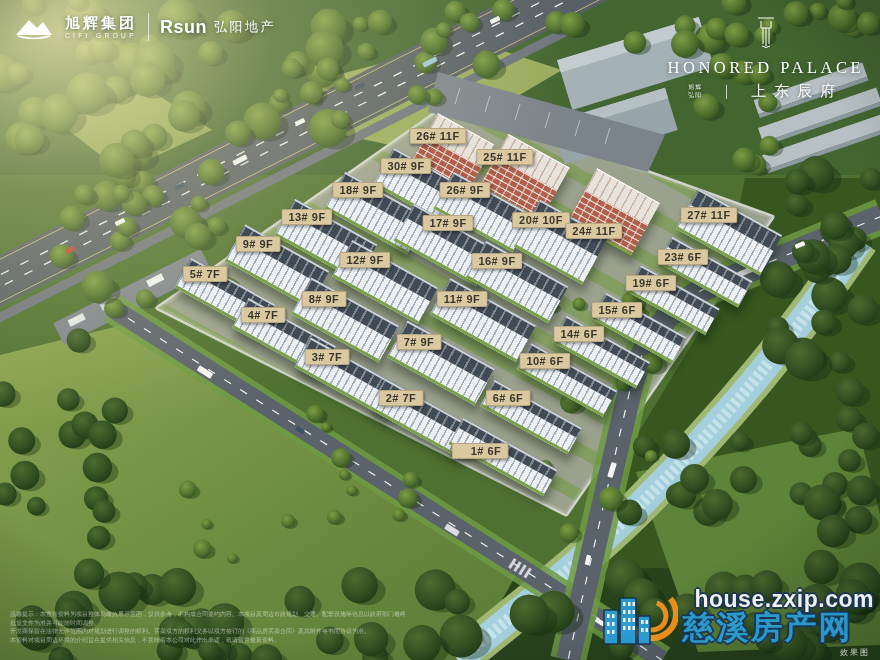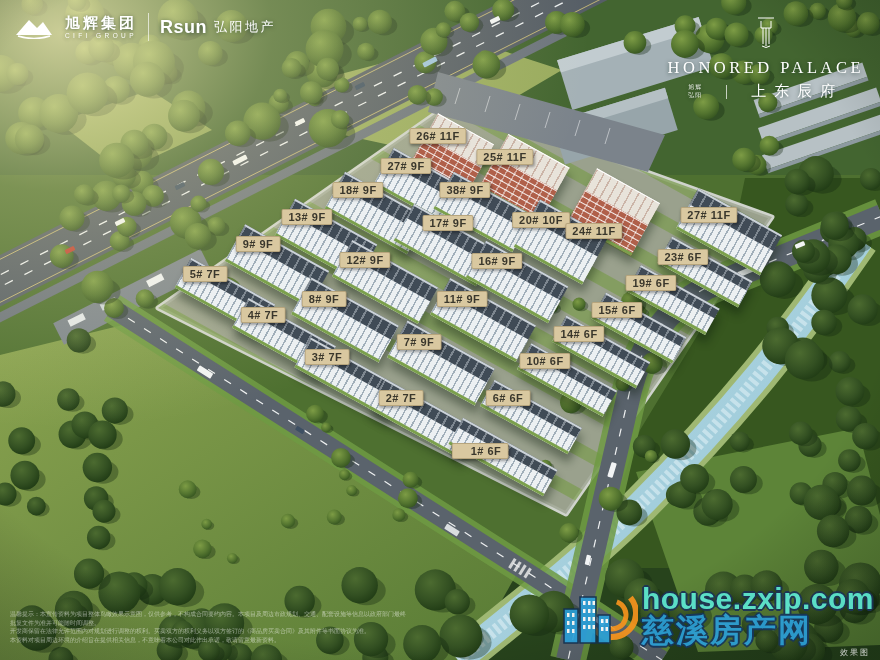--- a/index.html
+++ b/index.html
@@ -47,23 +47,23 @@
   .hp-row{display:flex;align-items:center;justify-content:center;gap:24px;margin-top:4px;}
   .hp-devs{display:flex;flex-direction:column;line-height:1.2;font-size:6px;letter-spacing:1px;opacity:.9;}
   .hp-div{width:1px;height:14px;background:rgba(255,255,255,.7);}
   .hp-cn{font-family:"Liberation Serif",serif;font-size:15px;letter-spacing:8px;}
   
   .disclaimer{position:absolute;left:10px;bottom:16px;width:400px;z-index:6;
               color:rgba(255,255,255,.5);font-size:6px;line-height:8.5px;}
   
   .watermark{position:absolute;right:6px;bottom:12px;z-index:6;display:flex;align-items:center;gap:4px;opacity:.92;}
   .wm-text{display:flex;flex-direction:column;align-items:flex-start;line-height:1.05;}
-  .wm-url{font-size:30px;font-weight:bold;color:#5eead4;letter-spacing:.5px;
+  .wm-url{font-size:23px;font-weight:bold;color:#ffffff;letter-spacing:.5px;
           text-shadow:-2px 0 0 #1c3356,2px 0 0 #1c3356,0 -2px 0 #1c3356,0 2px 0 #1c3356,
-                      -1px -1px 0 #1c3356,1px 1px 0 #1c3356,-1px 1px 0 #1c3356,1px -1px 0 #1c3356;}
+                      -1px -1px 0 #1c3356,1px 1px 0 #1c3356,-1px 1px 0 #1c3356,1px -1px 0 #1c3356;margin-left:12px;}
   .wm-name{font-size:32px;font-weight:bold;color:#2b9fd8;letter-spacing:2px;
           text-shadow:-2px 0 0 #16365c,2px 0 0 #16365c,0 -2px 0 #16365c,0 2px 0 #16365c,
                       -1px -1px 0 #16365c,1px 1px 0 #16365c,-1px 1px 0 #16365c,1px -1px 0 #16365c;}
   .wm-note{position:absolute;right:10px;bottom:2px;z-index:6;font-size:8px;color:rgba(255,255,255,.78);letter-spacing:2px;}
 </style>
 </head>
 <body>
 
 <div class="stage">
 
@@ -830,22 +830,22 @@
       <div class="blabel" style="left: 462px; top: 299px;">11# 9F</div>
       <div class="blabel" style="left: 365px; top: 260px;">12# 9F</div>
       <div class="blabel" style="left: 307px; top: 217px;">13# 9F</div>
       <div class="blabel" style="left: 579px; top: 334px;">14# 6F</div>
       <div class="blabel" style="left: 617px; top: 310px;">15# 6F</div>
       <div class="blabel" style="left: 497px; top: 261px;">16# 9F</div>
       <div class="blabel" style="left: 448px; top: 223px;">17# 9F</div>
       <div class="blabel" style="left: 358px; top: 190px;">18# 9F</div>
       <div class="blabel" style="left: 651px; top: 283px;">19# 6F</div>
       <div class="blabel" style="left: 541px; top: 220px;">20# 10F</div>
-      <div class="blabel" style="left: 465px; top: 190px;">38# 9F</div>
-      <div class="blabel" style="left: 406px; top: 166px;">27# 9F</div>
+      <div class="blabel" style="left: 465px; top: 190px;">26# 9F</div>
+      <div class="blabel" style="left: 406px; top: 166px;">30# 9F</div>
       <div class="blabel" style="left: 683px; top: 257px;">23# 6F</div>
       <div class="blabel" style="left: 594px; top: 191px; margin-top: 40px;">24# 11F</div>
       <div class="blabel" style="left: 505px; top: 157px;">25# 11F</div>
       <div class="blabel" style="left: 438px; top: 136px;">26# 11F</div>
       <div class="blabel" style="left: 709px; top: 215px;">27# 11F</div>
     </div>
 
   <div class="brand-left">
     <svg width="40" height="24" viewBox="0 0 40 24">
       <polygon points="2,20 15,5 23,13 29,7 38,20" fill="#ffffff"></polygon>

